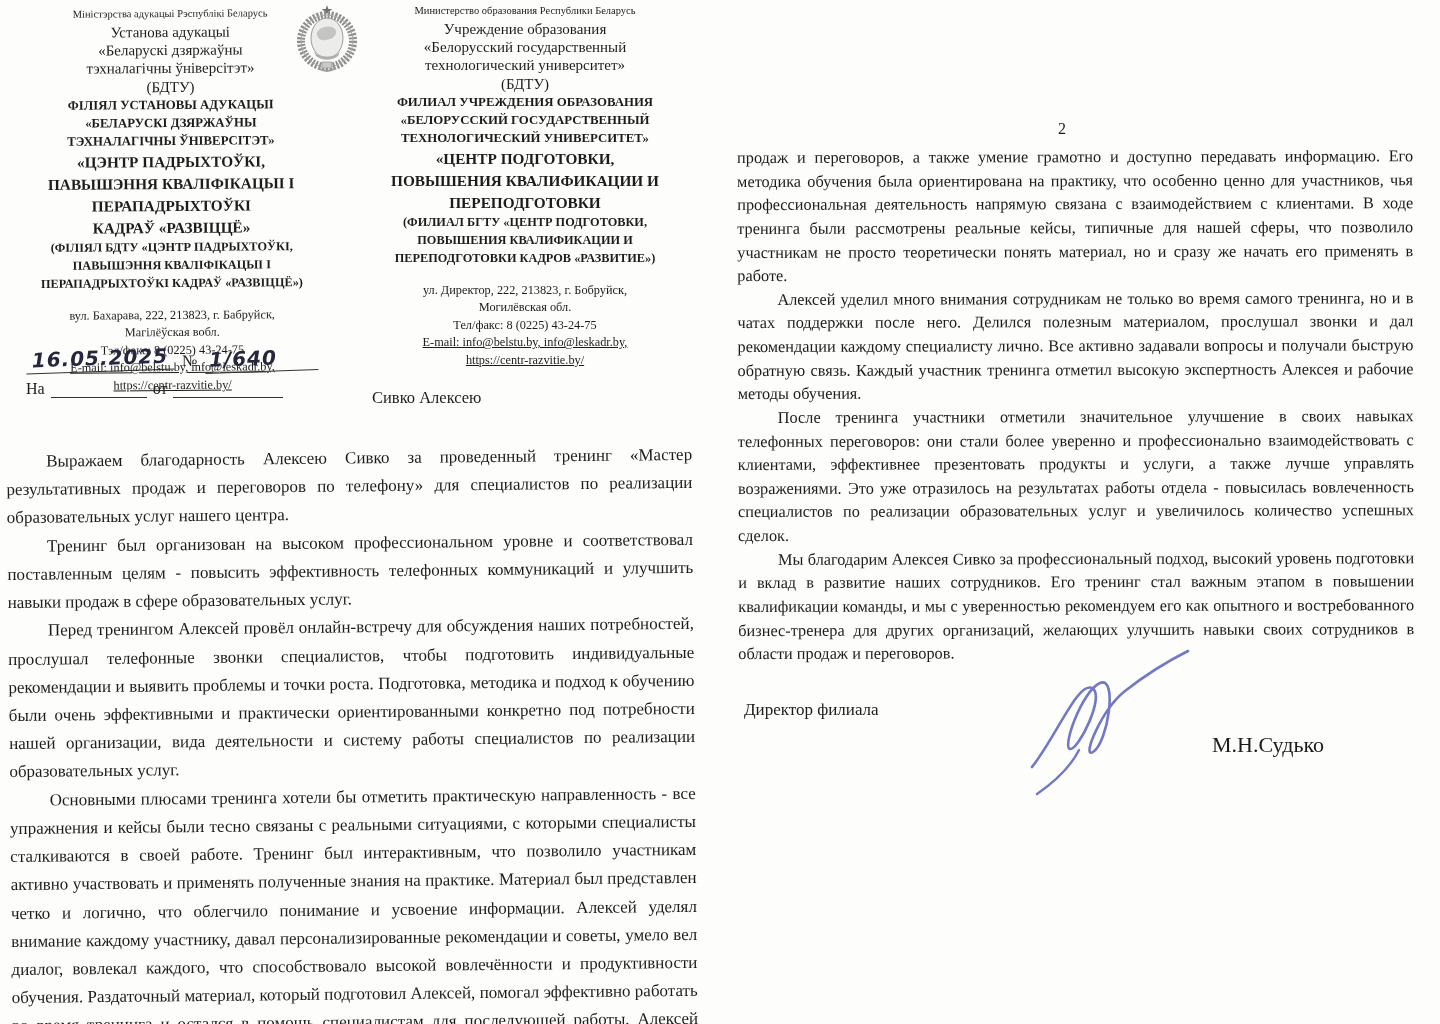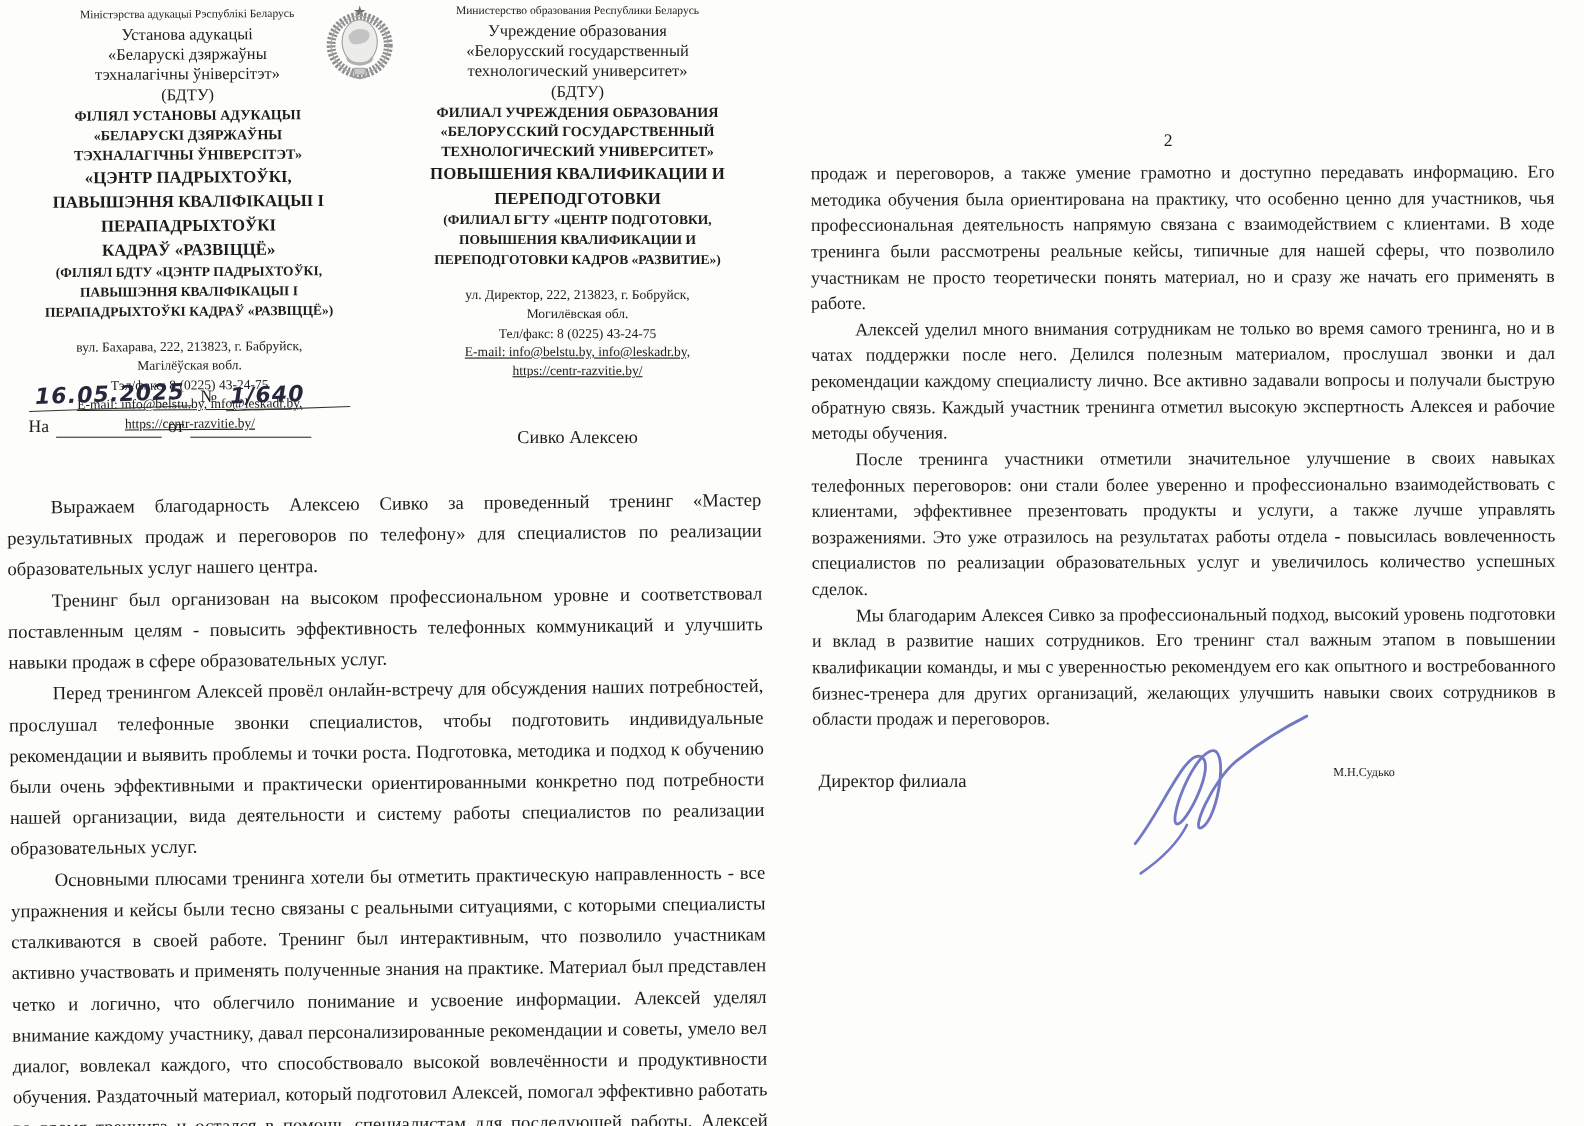--- a/index.html
+++ b/index.html
@@ -36,41 +36,41 @@
   }
   .u-line{ border-bottom:1.4px solid #333; }
   .date-box{ min-width:140px; text-align:center; padding:0 4px 1px;}
   .num-box{ min-width:105px; text-align:left; padding:0 4px 1px;}
   .num-sign{ font-size:16px; padding-bottom:2px;}
   .ref-line2{ display:flex; align-items:flex-start; gap:6px; margin-top:8px; font-size:16px;}
   .blank1{ width:96px; border-bottom:1.4px solid #333; height:17px;}
   .blank2{ width:110px; border-bottom:1.4px solid #333; height:17px;}
 
   
-  .addressee{ left:372px; top:388px; width:306px; text-align:center; font-size:16.5px;}
+  .addressee{ left:372px; top:388px; width:306px; text-align:left; font-size:16.5px;}
 
   
   .body-col p{ margin:0; text-align:justify; text-indent:40px;}
   .left-body{
     left:6px; top:448px; width:686px;
     font-size:17px; line-height:1.66;
     transform:rotate(-0.6deg); transform-origin:top left;
   }
   .right-body{
     left:737px; top:146px; width:676px;
     font-size:16.3px; line-height:1.45;
     transform:rotate(-0.15deg); transform-origin:top left;
   }
   .right-body p.cont{ text-indent:0; }
 
   .page-number{ left:1058px; top:120px; font-size:16px;}
 
   
   .sig-title{ left:744px; top:700px; font-size:17px;}
-  .sig-name { left:1212px; top:696px; font-size:11px;}
+  .sig-name { left:1212px; top:732px; font-size:22px;}
   .sig-ink  { left:1022px; top:645px; width:175px; height:152px;}
 </style>
 </head>
 <body>
 
 <div class="abs hdr hdr-left">
   <div>
 
   <div class="hline s-sm">Міністэрства адукацыі Рэспублікі Беларусь</div>
       <div class="hline s-md">Установа адукацыі</div>
@@ -113,20 +113,21 @@
   <div>
 
   <div class="hline s-sm">Министерство образования Республики Беларусь</div>
       <div class="hline s-md">Учреждение образования</div>
       <div class="hline s-md">«Белорусский государственный</div>
       <div class="hline s-md">технологический университет»</div>
       <div class="hline s-paren">(БДТУ)</div>
       <div class="hline s-b">ФИЛИАЛ УЧРЕЖДЕНИЯ ОБРАЗОВАНИЯ</div>
       <div class="hline s-b">«БЕЛОРУССКИЙ ГОСУДАРСТВЕННЫЙ</div>
       <div class="hline s-b">ТЕХНОЛОГИЧЕСКИЙ УНИВЕРСИТЕТ»</div>
+      <div class="hline s-bl">«ЦЕНТР ПОДГОТОВКИ,</div>
       <div class="hline s-bl">ПОВЫШЕНИЯ КВАЛИФИКАЦИИ И</div>
       <div class="hline s-bl">ПЕРЕПОДГОТОВКИ</div>
       <div class="hline s-bs">(ФИЛИАЛ БГТУ «ЦЕНТР ПОДГОТОВКИ,</div>
       <div class="hline s-bs">ПОВЫШЕНИЯ КВАЛИФИКАЦИИ И</div>
       <div class="hline s-bs">ПЕРЕПОДГОТОВКИ КАДРОВ «РАЗВИТИЕ»)</div>
     </div>
   <div class="addr">
 
   <div>ул. Директор, 222, 213823, г. Бобруйск,</div>
       <div>Могилёвская обл.</div>

